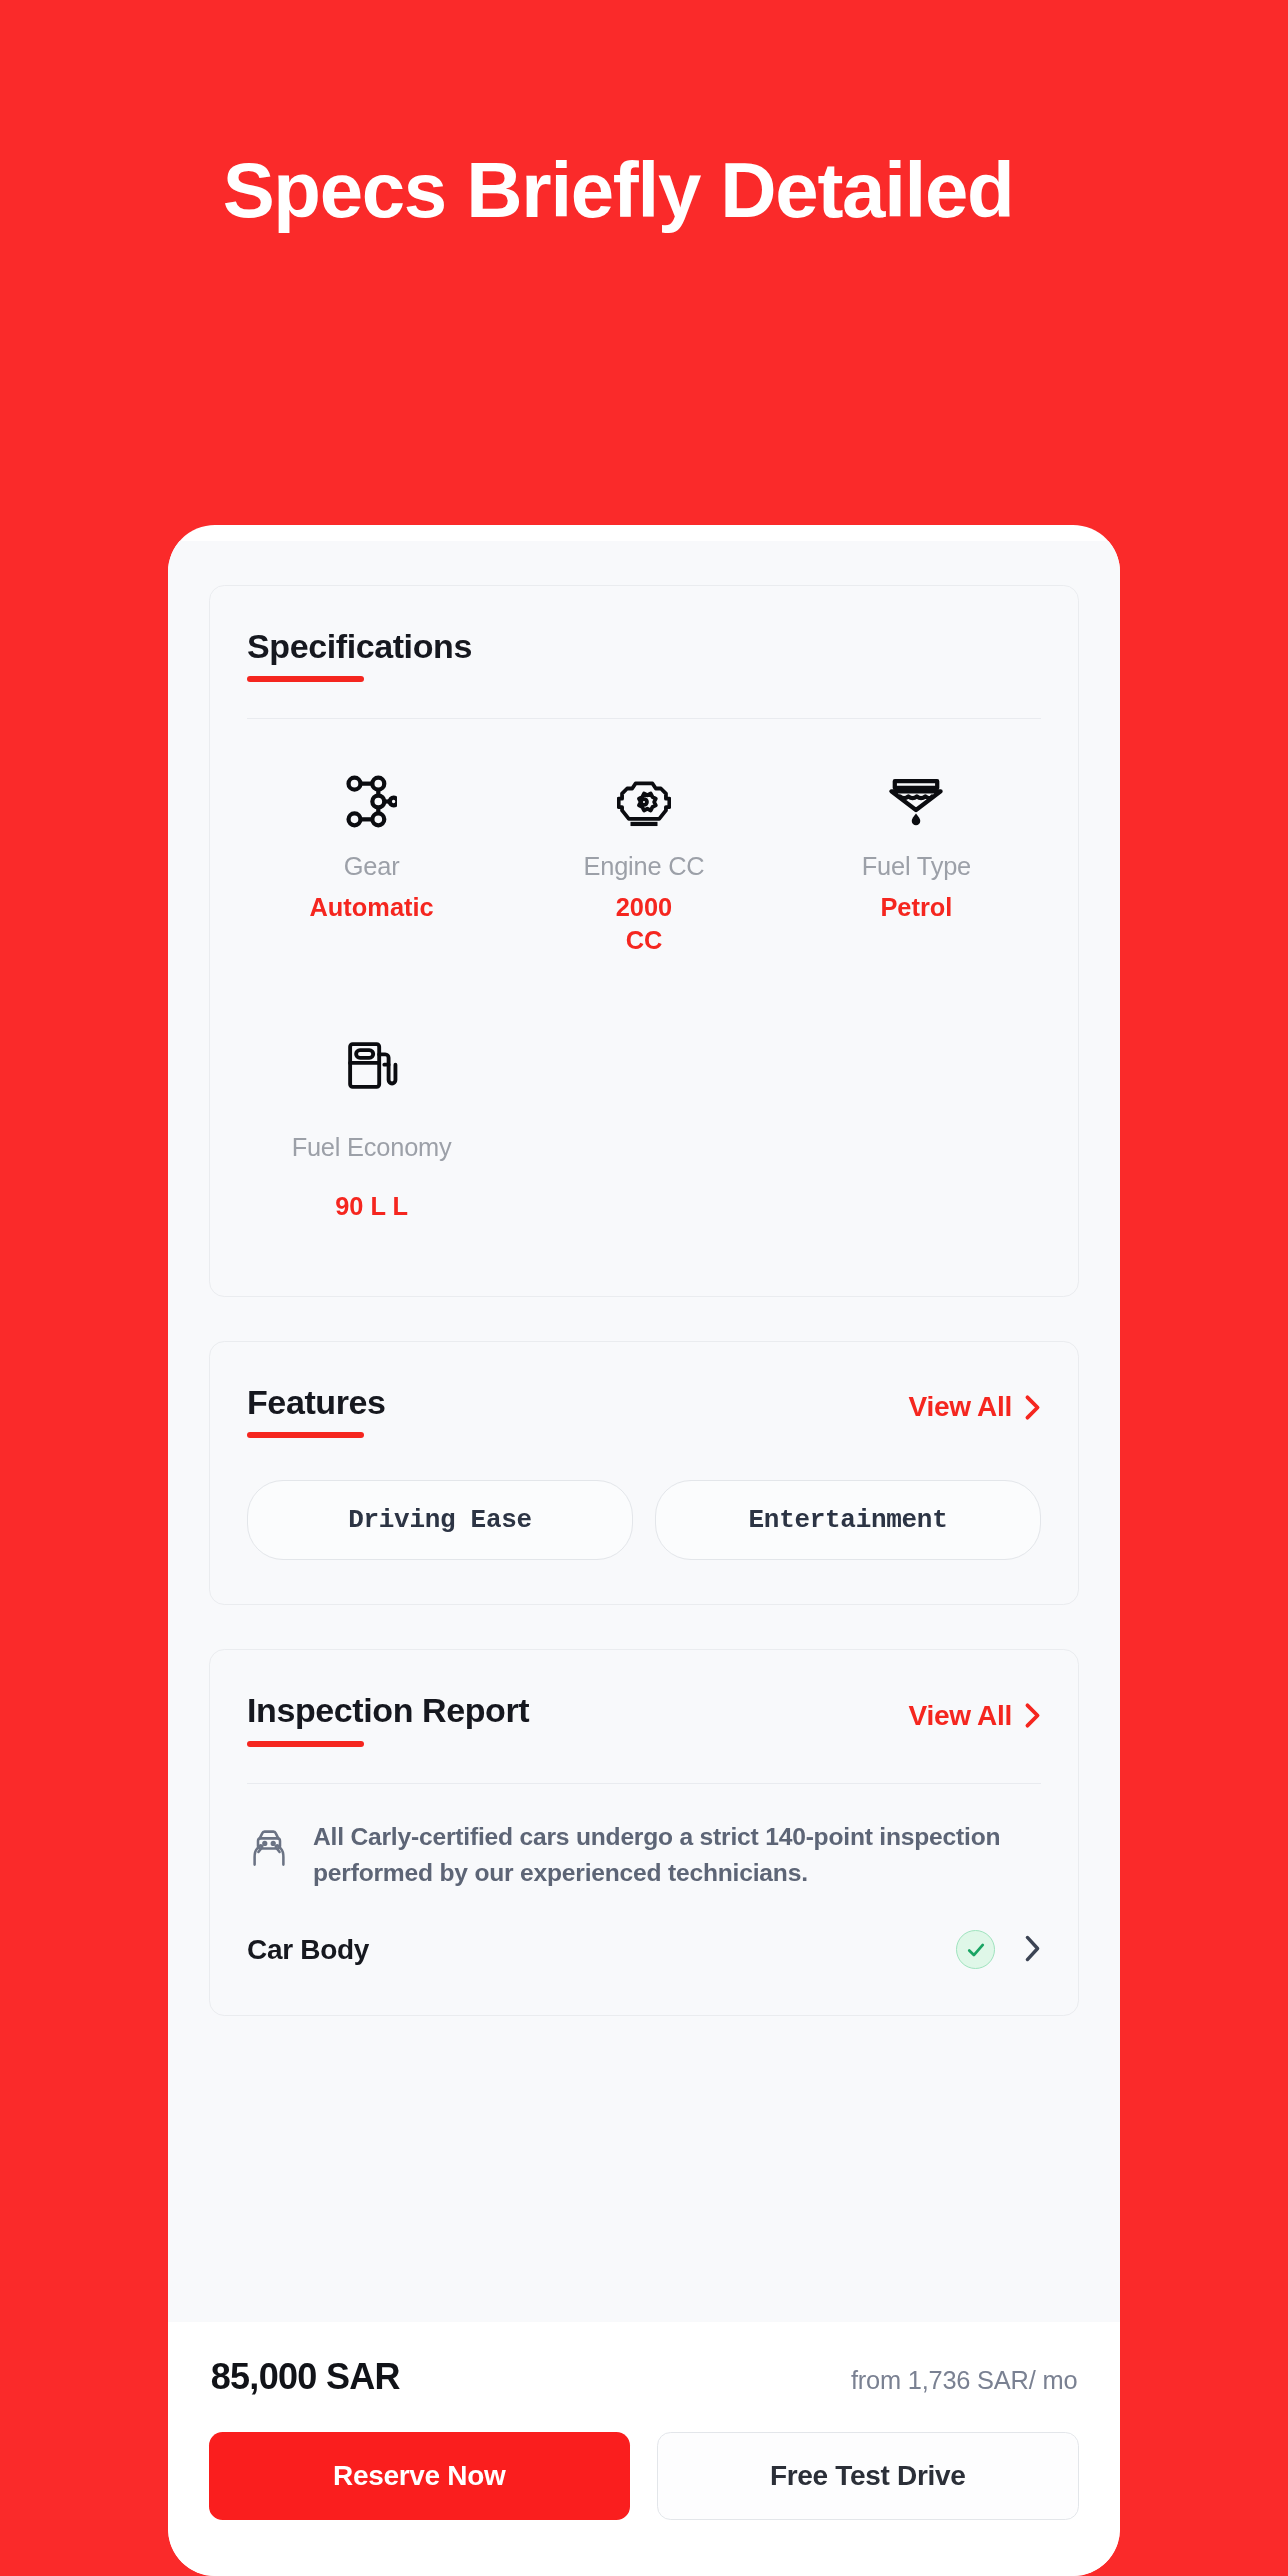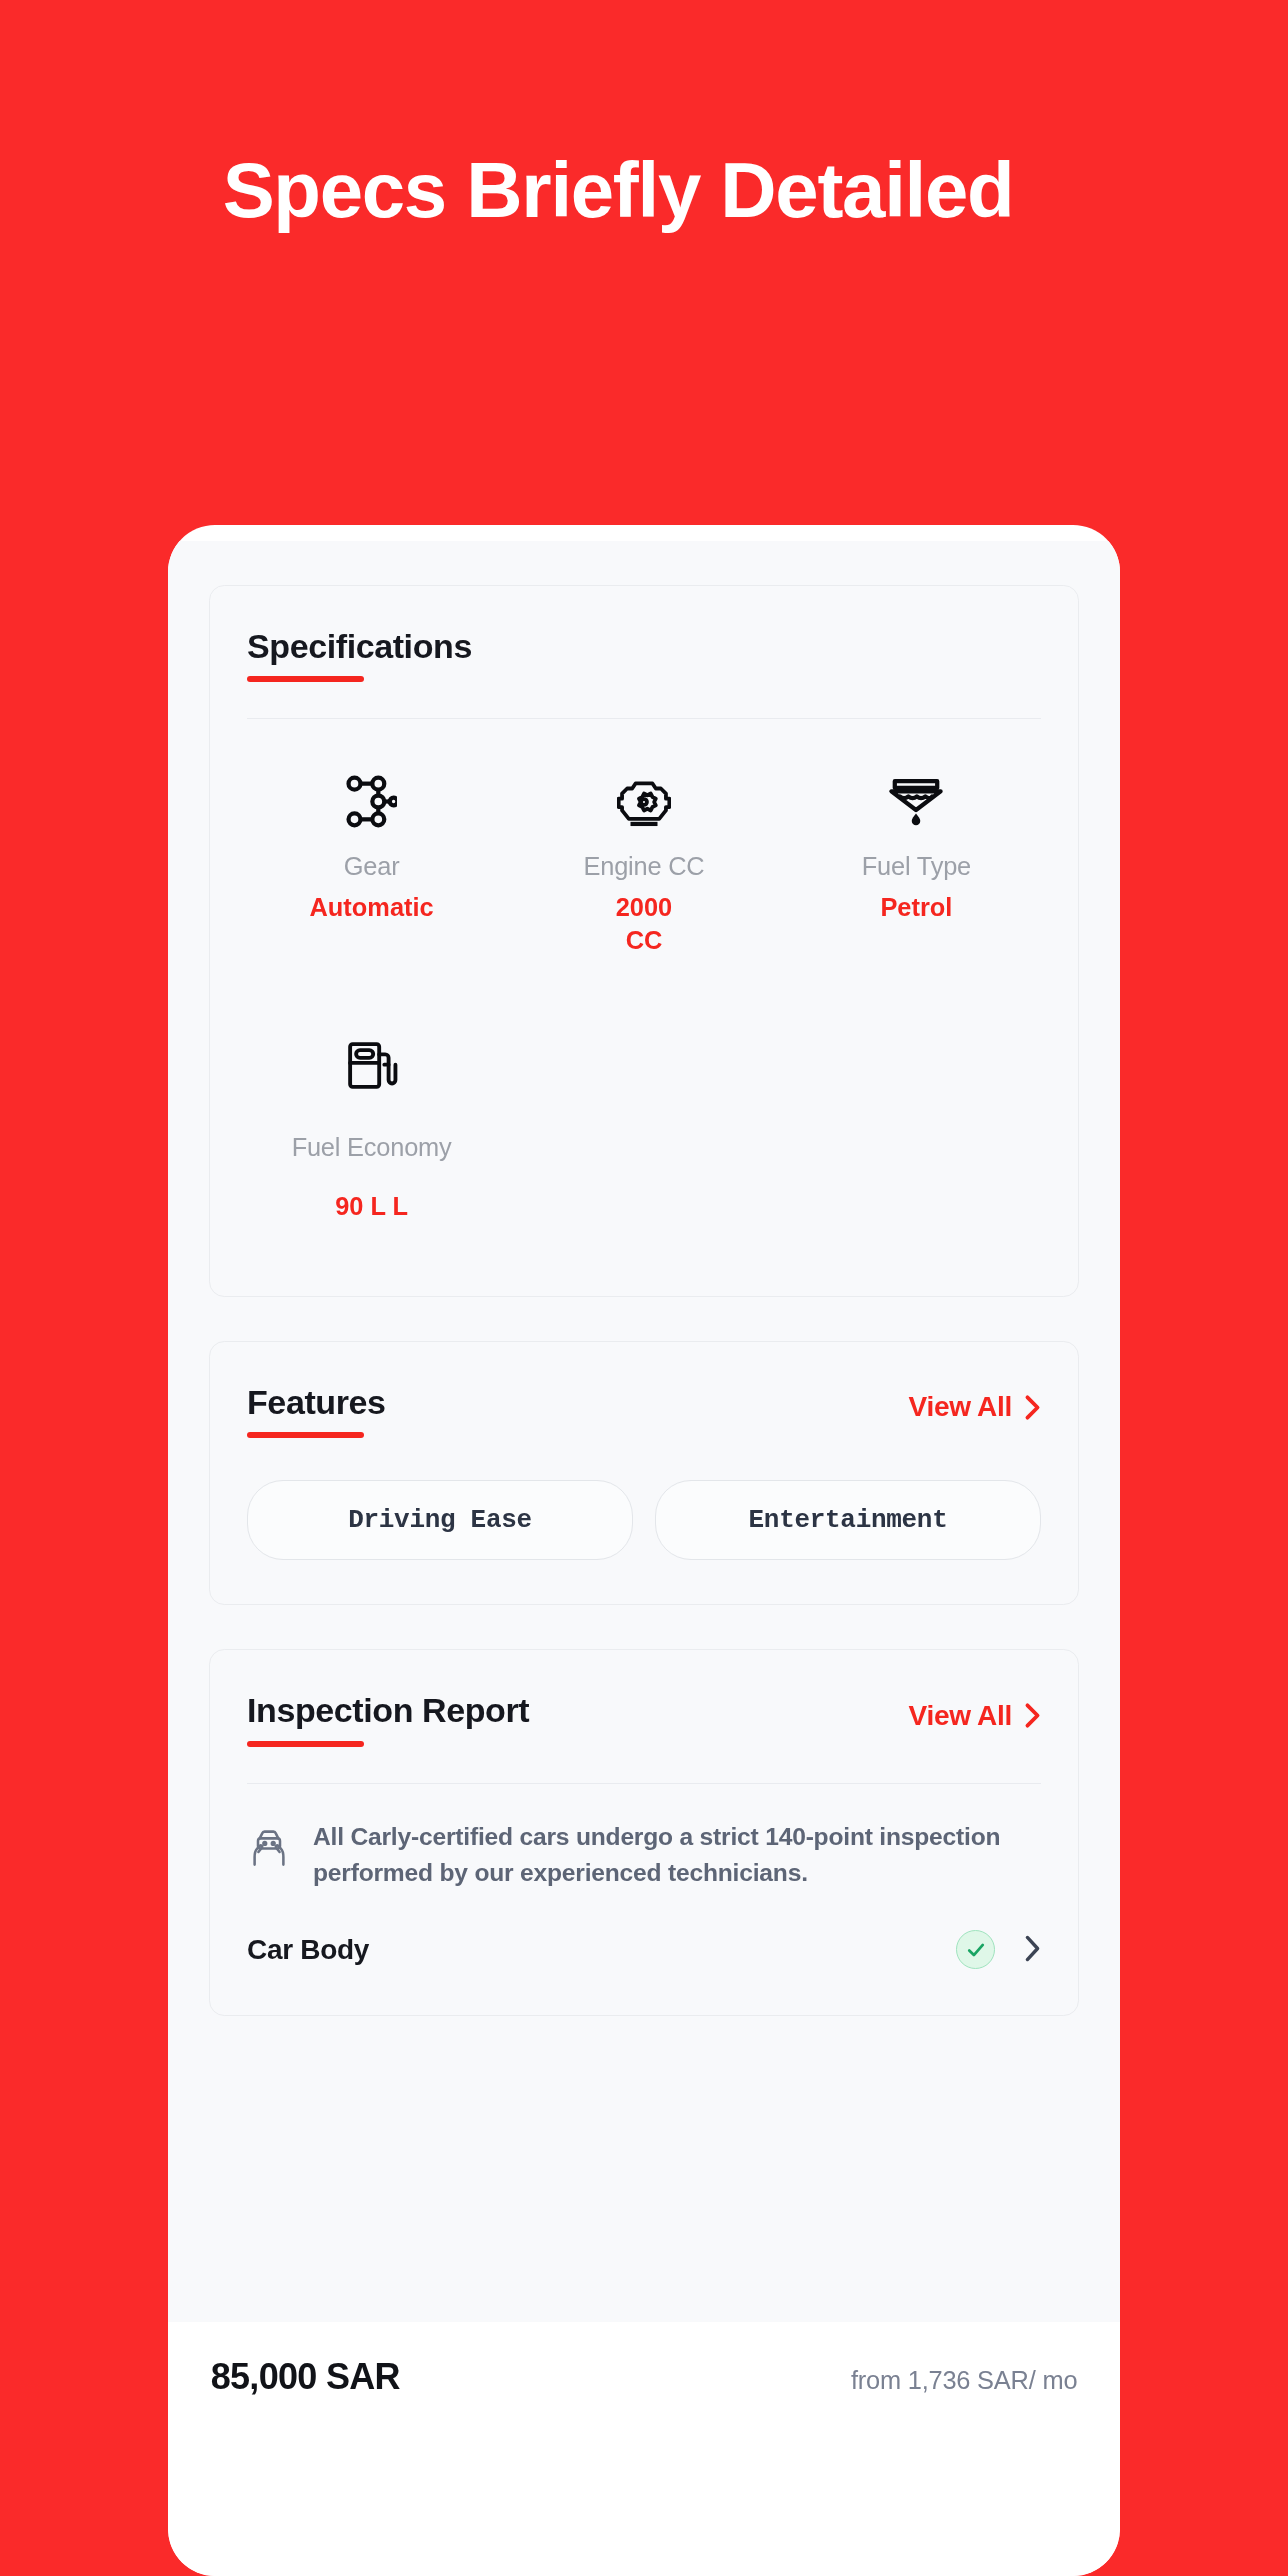--- a/index.html
+++ b/index.html
@@ -410,16 +410,20 @@
       </div>
     </section>
 
   </div>
 
   <div class="bottom-bar">
     <div class="price-row">
       <div class="price-main">85,000 SAR</div>
       <div class="price-sub">from 1,736 SAR/ mo</div>
     </div>
+    <div class="cta-row">
+      <div class="btn btn-primary">Reserve Now</div>
+      <div class="btn btn-secondary">Free Test Drive</div>
+    </div>
   </div>
 
 </div>
 
 
 </body></html>

